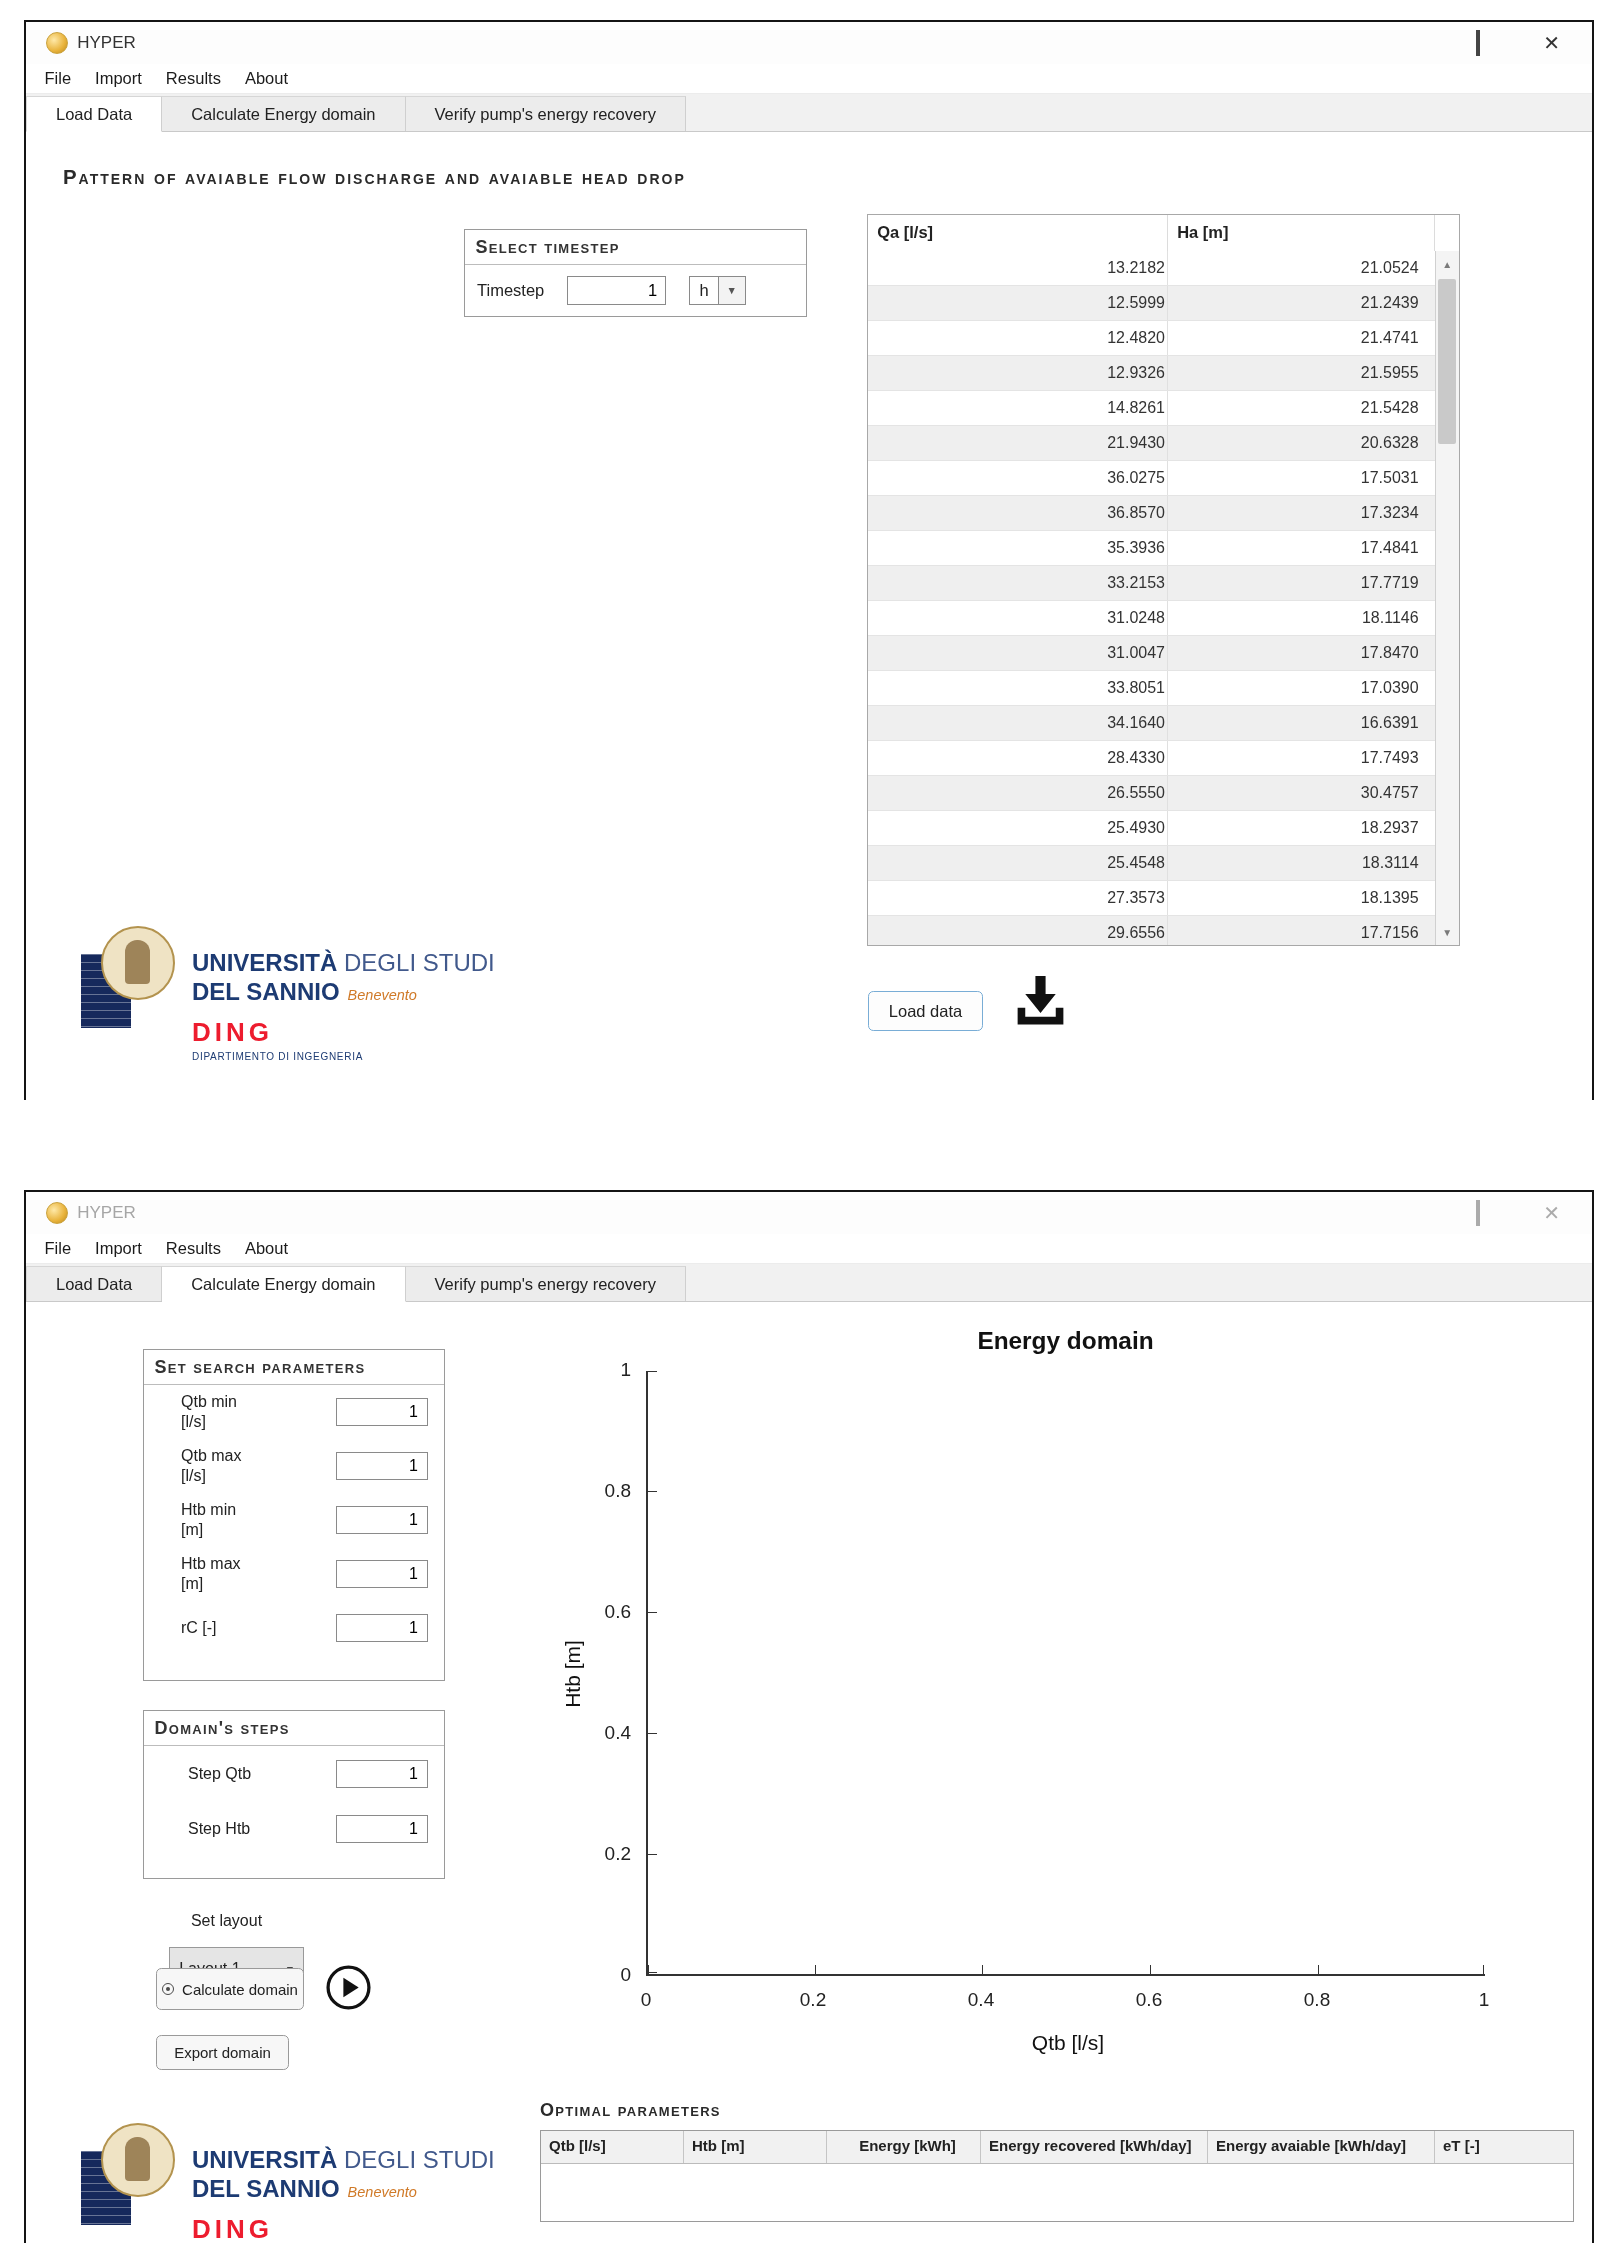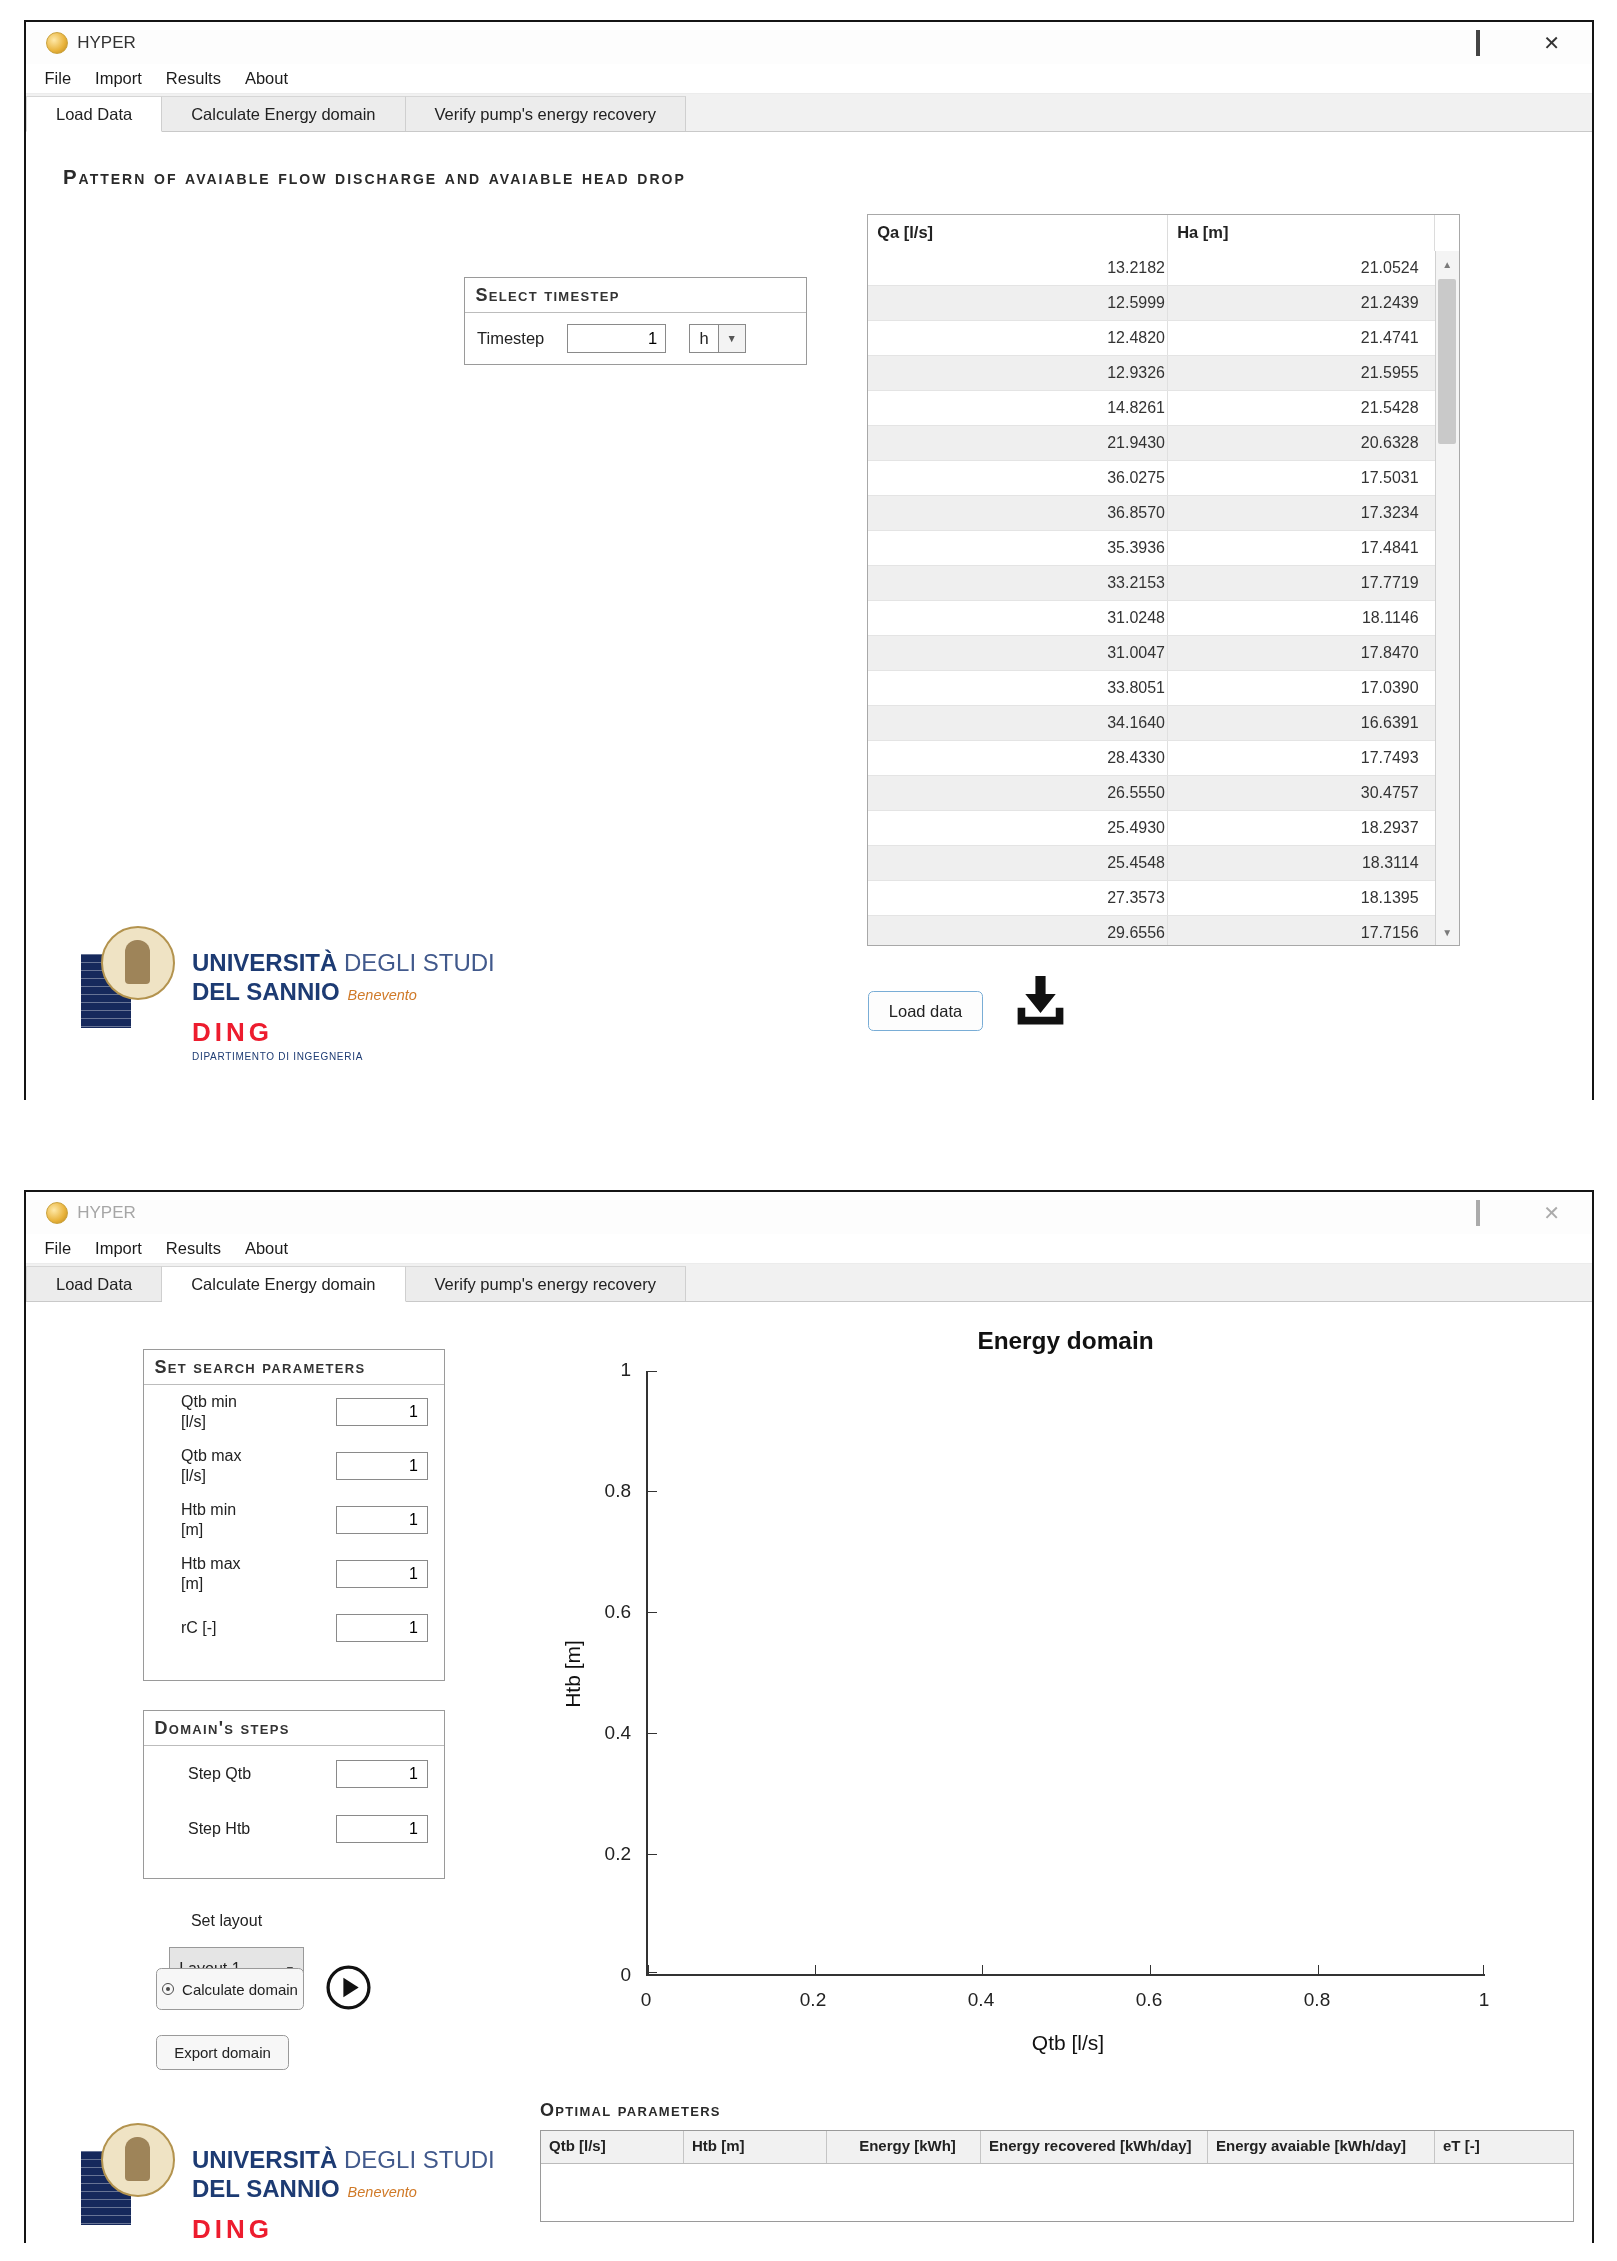--- a/index.html
+++ b/index.html
@@ -41,21 +41,21 @@
   .content{position:relative;height:calc(100% - 108px);background:#fff;overflow:hidden;}
 
   
   .sec-heading{position:absolute;left:37px;top:34px;font-variant:small-caps;font-size:20.4px;
                font-weight:600;letter-spacing:2px;color:#2a2a2a;}
 
   .groupbox{position:absolute;border:1.3px solid #9a9a9a;background:#fff;box-sizing:border-box;}
   .gb-title{font-variant:small-caps;font-size:18px;font-weight:600;letter-spacing:1.3px;
             color:#333;padding:6.6px 10.5px;border-bottom:1.3px solid #bcbcbc;}
 
-  #ts-box{left:438px;top:97px;width:343px;height:88px;margin-top:48px;}
+  #ts-box{left:438px;top:97px;width:343px;height:88px;}
   .ts-row{display:flex;align-items:center;gap:23px;padding:10.5px 12px;}
   .ts-label{font-size:16.5px;}
   .ts-input{width:99px;height:29px;border:1.3px solid #8a8a8a;font-size:16.5px;text-align:right;
             padding:0 8px;box-sizing:border-box;font-family:"Liberation Sans",sans-serif;}
   .dropdown{height:29px;border:1.3px solid #8a8a8a;display:flex;align-items:stretch;background:#fff;box-sizing:border-box;}
   .dd-val{display:flex;align-items:center;padding:0 9.2px;font-size:16.5px;}
   .dd-arrow{width:26px;border-left:1.3px solid #8a8a8a;display:flex;align-items:center;
             justify-content:center;font-size:10.5px;color:#555;background:#f3f3f3;}
 
   .dtable{position:absolute;left:841px;top:82px;width:593px;height:732px;

